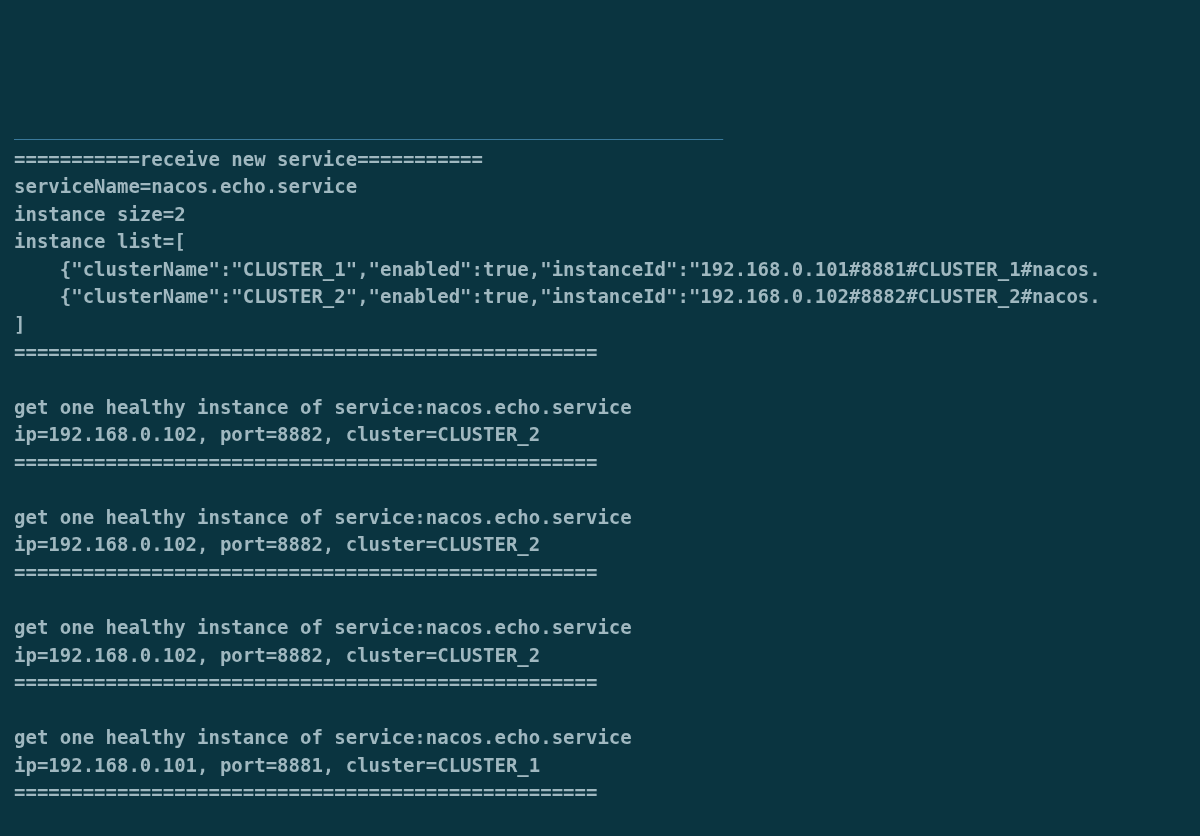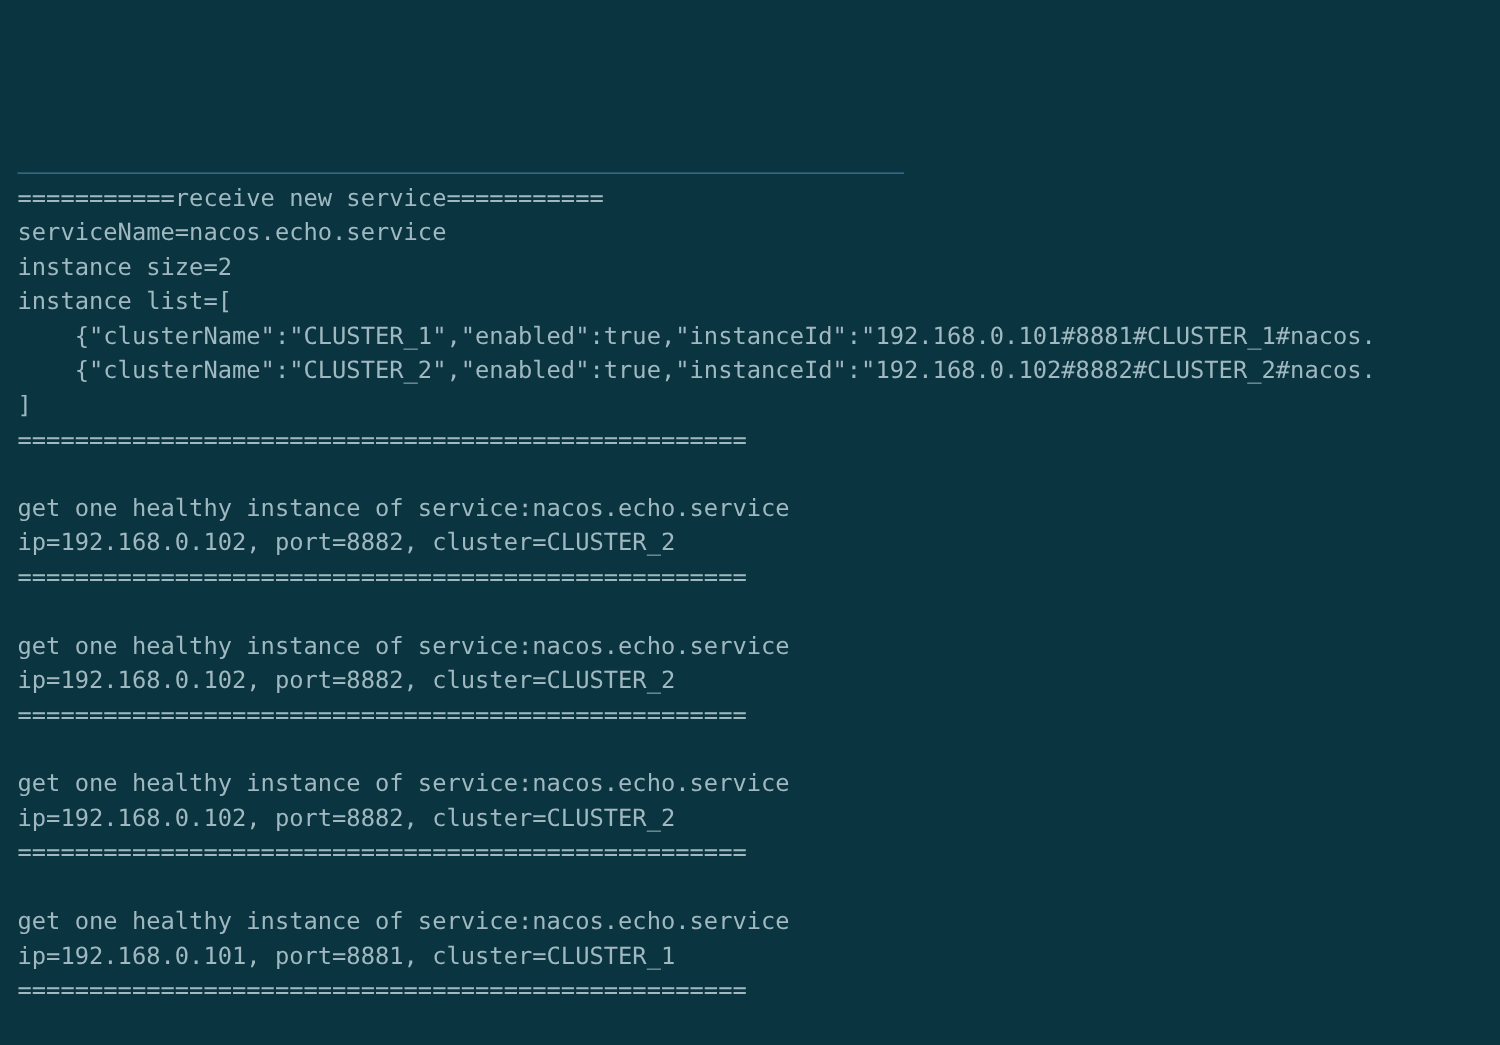--- a/index.html
+++ b/index.html
@@ -1,15 +1,15 @@
 <!DOCTYPE html>
 <html><head>
   <meta charset="utf-8">
   <style>
-    * { margin: 0; padding: 0; box-sizing: border-box; }
+    * { margin: 0; padding: 0; box-sizing: border-box; font-weight: bold; }
     body {
       background-color: #0a3440;
       color: #a0b8c0;
       font-family: 'Menlo', 'Monaco', 'Consolas', monospace;
       font-size: 19px;
       line-height: 1.45;
       padding: 8px 14px;
       white-space: pre;
       overflow: hidden;
       width: 1200px;

